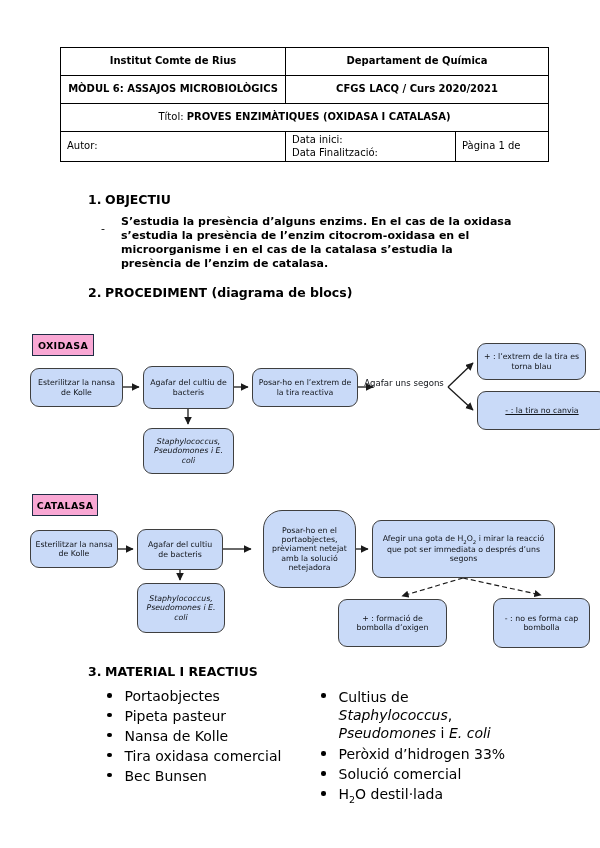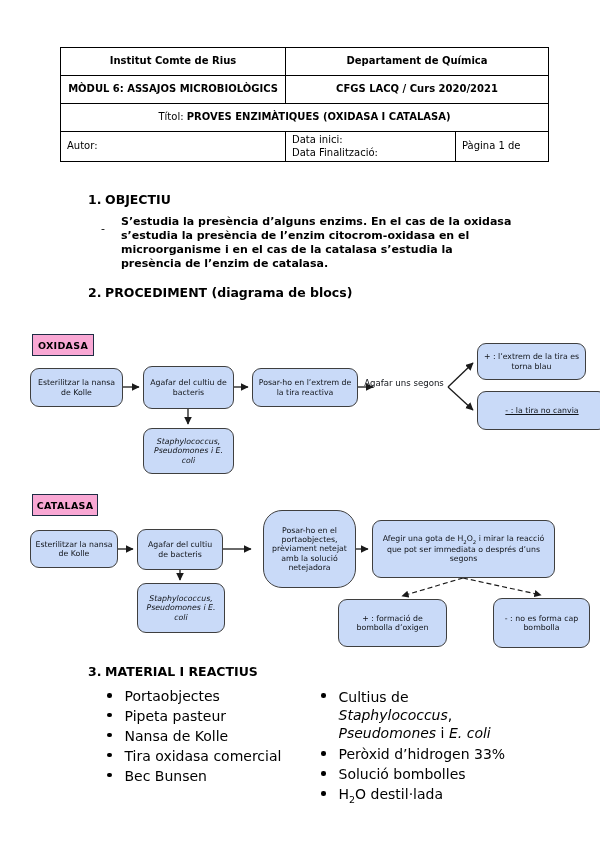--- a/index.html
+++ b/index.html
@@ -173,21 +173,21 @@
     <div class="li">
         <span class="dot"></span>
       <span class="li-text wrap"><span>Cultius de </span><span class="it">Staphylococcus</span><span>, </span><span class="it">Pseudomones</span><span> i </span><span class="it">E. coli</span></span>
     </div>
     <div class="li">
         <span class="dot"></span>
         <span class="li-text">Peròxid d’hidrogen 33%</span>
       </div>
     <div class="li">
         <span class="dot"></span>
-        <span class="li-text">Solució bombolles</span>
+        <span class="li-text">Solució comercial</span>
       </div>
     <div class="li">
         <span class="dot"></span>
       <span class="li-text"><span>H</span><sub>2</sub><span>O destil·lada</span></span>
     </div>
   </div>
 
 </div>
 
 </body></html>

